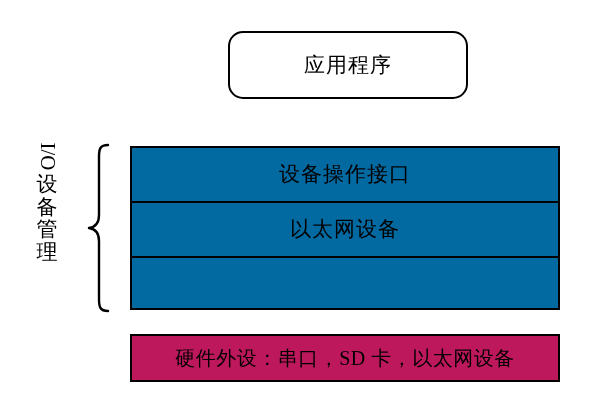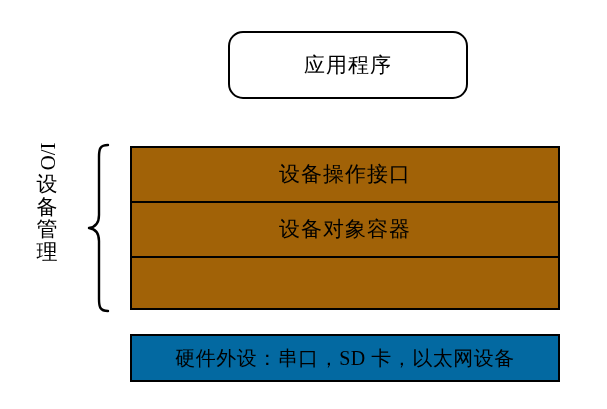--- a/index.html
+++ b/index.html
@@ -86,21 +86,21 @@
 
   
   .stack {
     position: absolute;
     left: 130px;
     top: 146px;
     width: 430px;
     height: 164px;
     box-sizing: border-box;
     border: 2.2px solid #000000;
-    background: #a16207;
+    background: #0369a1;
     display: flex;
     flex-direction: column;
   }
   .stack-row {
     box-sizing: border-box;
     display: flex;
     align-items: center;
     justify-content: center;
     position: relative;
   }
@@ -134,21 +134,21 @@
 
   
   .hw-box {
     position: absolute;
     left: 130px;
     top: 334px;
     width: 430px;
     height: 48px;
     box-sizing: border-box;
     border: 2.2px solid #000000;
-    background: #0369a1;
+    background: #be185d;
     display: flex;
     align-items: center;
     justify-content: center;
   }
   .hw-box .label {
     font-size: 20px;
     line-height: 1;
     letter-spacing: 0.5px;
   }
 </style>
@@ -175,21 +175,21 @@
     </svg>
   </div>
 
   <div class="stack">
 
     <div class="stack-row row-interface">
       <span class="label">设备操作接口</span>
     </div>
 
     <div class="stack-row row-container">
-      <span class="label">设备对象容器</span>
+      <span class="label">以太网设备</span>
     </div>
 
 
   </div>
 
   <div class="hw-box">
     <span class="label">硬件外设：串口，SD 卡，以太网设备</span>
   </div>
 
 </div>

